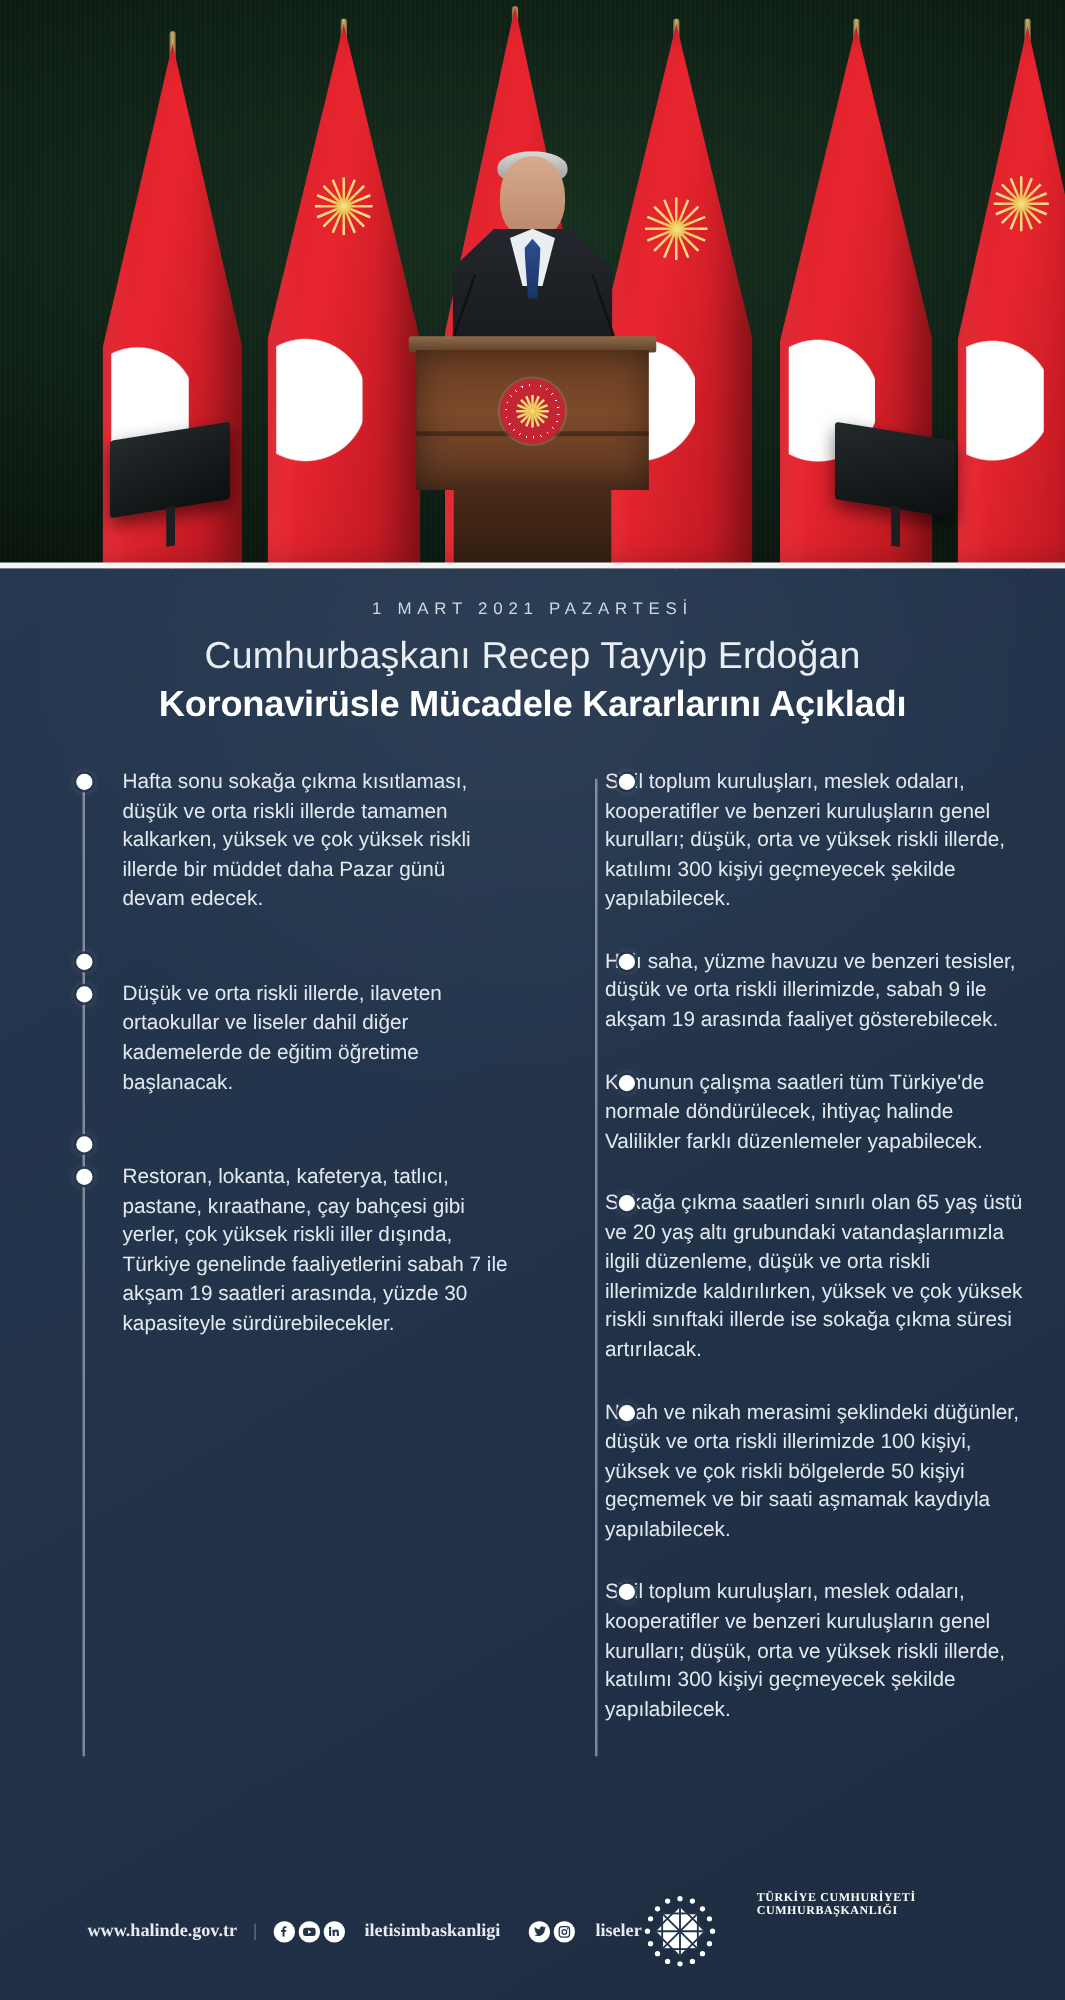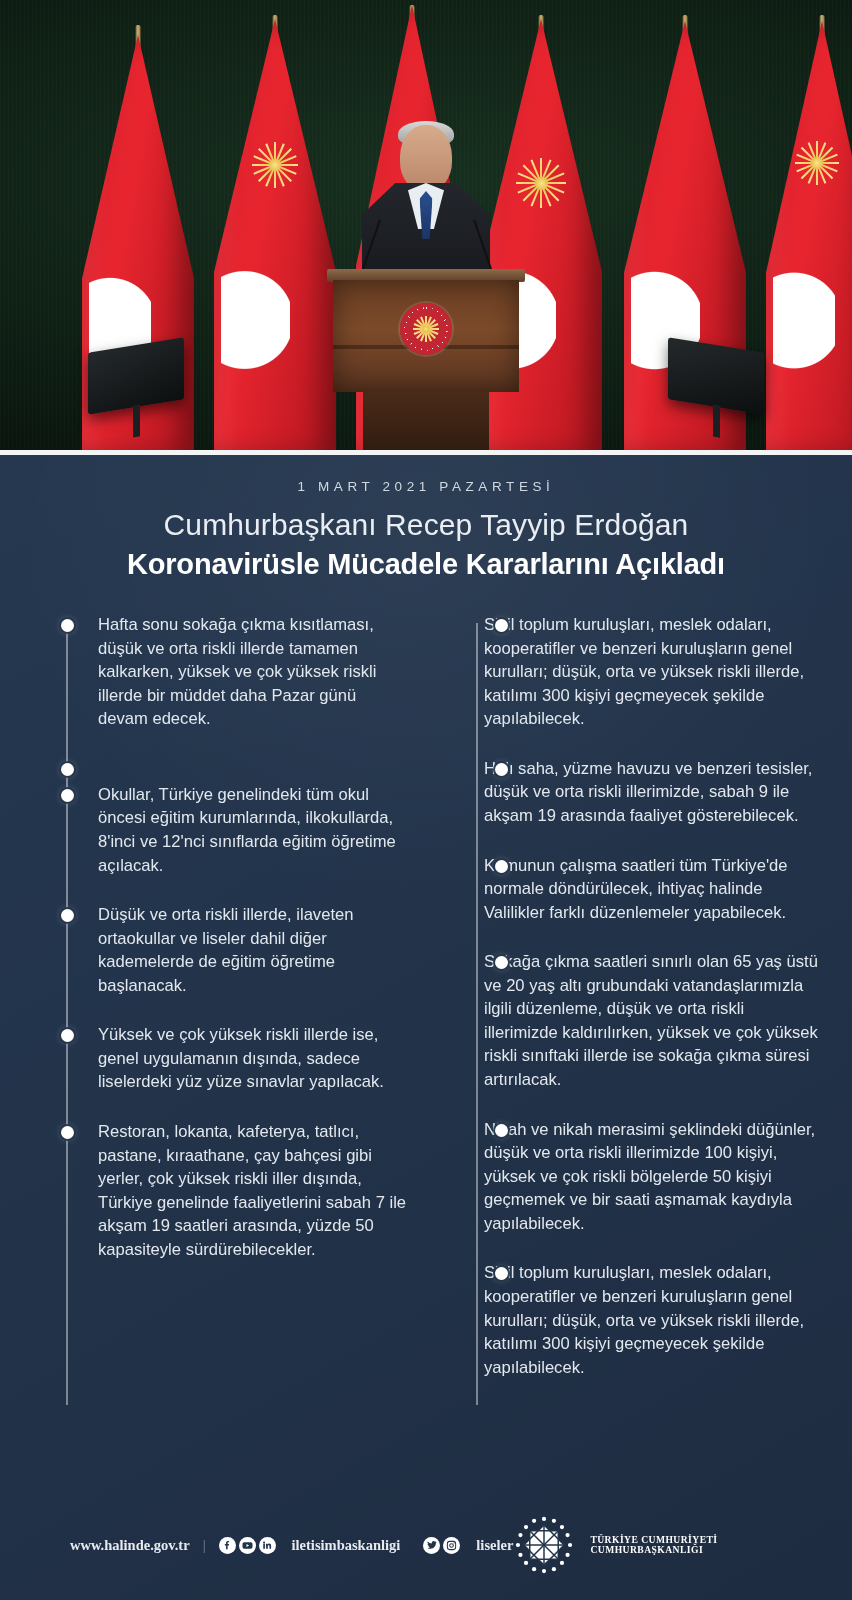--- a/index.html
+++ b/index.html
@@ -277,21 +277,21 @@
   .sic{
     width:17px; height:17px; border-radius:50%;
     background:#ffffff; color:#22344a;
     display:flex; align-items:center; justify-content:center;
     font-size:10px; font-weight:700;
     font-family:"Liberation Sans", sans-serif;
   }
   .sic svg{display:block;}
   .handle{margin-left:5px;}
 
-  .foot-right{display:flex; align-items:center; gap:15px;}
+  .foot-right{display:flex; gap:30px;}
   .emblem{
     width:62px; height:62px;
     position:relative;
   }
   .logo-text{line-height:1.05;}
   .logo-top{
     color:#ffffff;
     font-family:"Liberation Serif", serif;
     font-size:9.6px;
     font-weight:700;
@@ -463,33 +463,28 @@
 
         <div class="item">
           <span class="dot"></span>
           <div class="txt">Hafta sonu sokağa çıkma kısıtlaması, düşük ve orta riskli illerde tamamen kalkarken, yüksek ve çok yüksek riskli illerde bir müddet daha Pazar günü devam edecek.</div>
         </div>
         <div class="item">
           <span class="dot"></span>
         </div>
         <div class="item">
           <span class="dot"></span>
-          <div class="txt">Okullar, Türkiye genelindeki tüm okul öncesi eğitim kurumlarında, ilkokullarda, 8'inci ve 12'nci sınıflarda eğitim öğretime açılacak.</div>
-        </div>
-        <div class="item">
-          <span class="dot"></span>
           <div class="txt">Düşük ve orta riskli illerde, ilaveten ortaokullar ve liseler dahil diğer kademelerde de eğitim öğretime başlanacak.</div>
         </div>
         <div class="item">
           <span class="dot"></span>
-          <div class="txt">Yüksek ve çok yüksek riskli illerde ise, genel uygulamanın dışında, sadece liselerdeki yüz yüze sınavlar yapılacak.</div>
-        </div>
-        <div class="item">
-          <span class="dot"></span>
-          <div class="txt">Restoran, lokanta, kafeterya, tatlıcı, pastane, kıraathane, çay bahçesi gibi yerler, çok yüksek riskli iller dışında, Türkiye genelinde faaliyetlerini sabah 7 ile akşam 19 saatleri arasında, yüzde 50 kapasiteyle sürdürebilecekler.</div>
+        </div>
+        <div class="item">
+          <span class="dot"></span>
+          <div class="txt">Restoran, lokanta, kafeterya, tatlıcı, pastane, kıraathane, çay bahçesi gibi yerler, çok yüksek riskli iller dışında, Türkiye genelinde faaliyetlerini sabah 7 ile akşam 19 saatleri arasında, yüzde 30 kapasiteyle sürdürebilecekler.</div>
         </div>
       </div>
 
       <div class="col right">
         <div class="tl"></div>
 
         <div class="item">
           <span class="dot"></span>
           <div class="txt">Sivil toplum kuruluşları, meslek odaları, kooperatifler ve benzeri kuruluşların genel kurulları; düşük, orta ve yüksek riskli illerde, katılımı 300 kişiyi geçmeyecek şekilde yapılabilecek.</div>
         </div>

